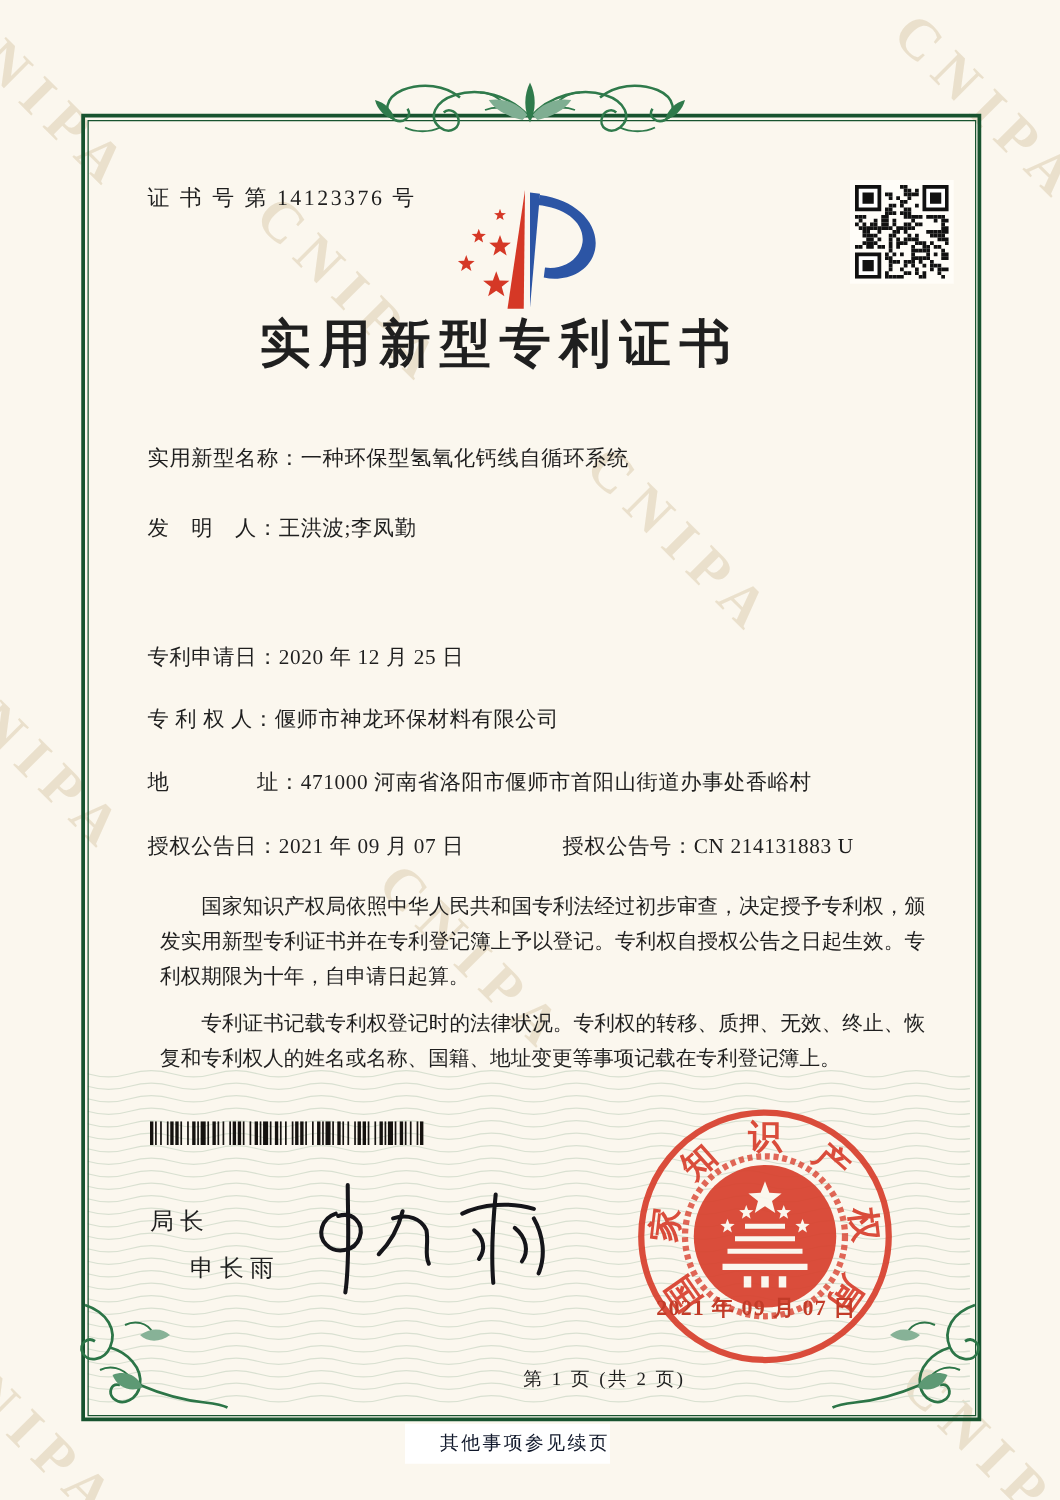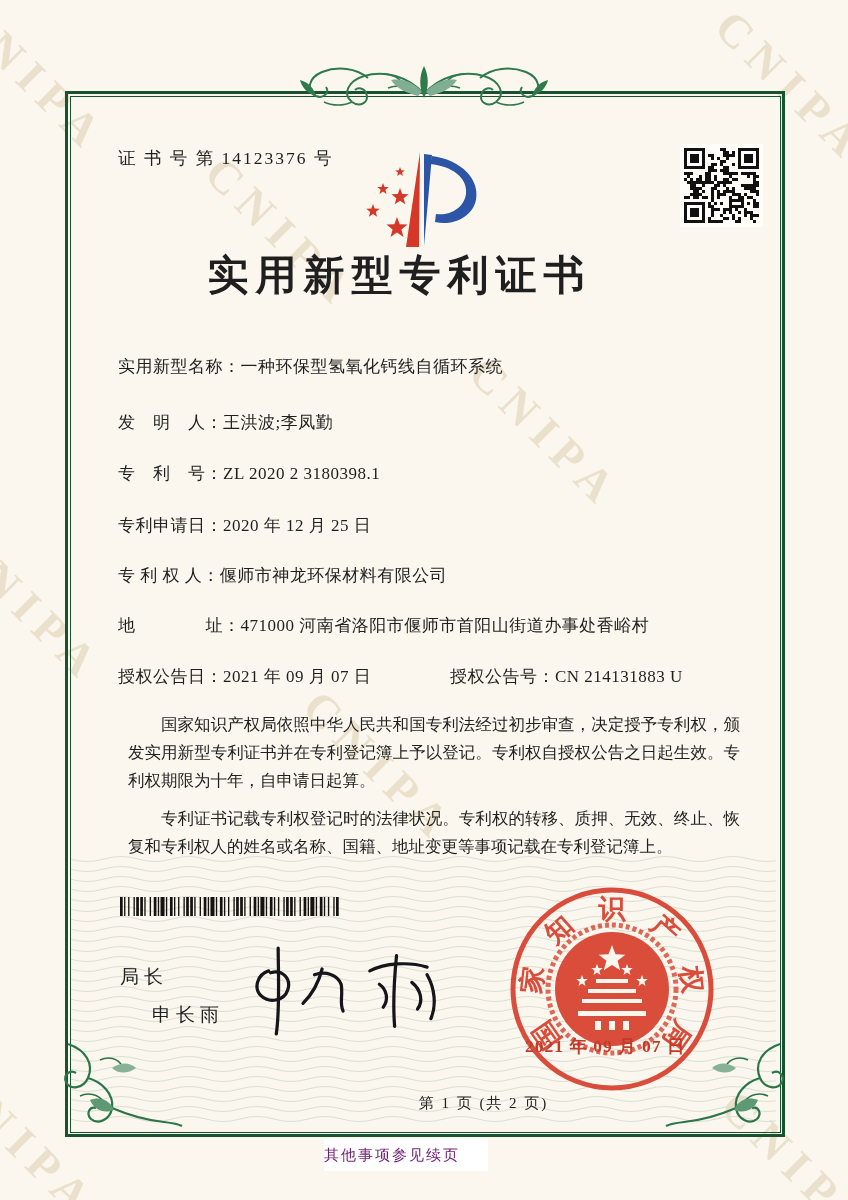--- a/index.html
+++ b/index.html
@@ -34,22 +34,22 @@
   .body-text p{margin:10px;text-indent:2em;}
   
   .barcode{left:120px;top:897px;}
   .sig-title{left:120px;top:964px;font-size:19px;letter-spacing:5px;}
   .sig-name{left:120px;top:1002px;font-size:19px;letter-spacing:5px;margin-left:32px;}
   .sig-script{left:240px;top:940px;}
   .seal{left:509px;top:886px;opacity:.93;}
   .seal-date{left:525px;top:1034px;font-size:17.5px;font-weight:bold;color:#c23b28;
              letter-spacing:1px;white-space:nowrap;}
   .page-num{left:65px;top:1094px;width:837px;text-align:center;font-size:15px;letter-spacing:2px;}
-  .cont-box{left:324px;top:1139px;width:164px;height:32px;background:#ffffff;text-align:left;
-            line-height:32px;font-size:15px;letter-spacing:2px;color:#701a75;}
+  .cont-box{left:324px;top:1139px;width:164px;height:32px;background:#ffffff;text-align:right;
+            line-height:32px;font-size:15px;letter-spacing:2px;color:#0f172a;}
   
   .orn-top{left:294px;top:58px;}
   .corner{position:absolute;top:1038px;}
   .corner.left{left:60px;}
   .corner.right{left:663px;transform:scaleX(-1);}
 </style>
 </head>
 <body>
 
 <div class="page">
@@ -366,23 +366,20 @@
   </div>
 
   <div class="abs title">实用新型专利证书</div>
 
   <div class="row r1">
     <span class="lab">实用新型名称：</span><span class="val">一种环保型氢氧化钙线自循环系统</span>
   </div>
   <div class="row r2">
     <span class="lab">发　明　人：</span><span class="val">王洪波;李凤勤</span>
   </div>
-  <div class="row r3">
-    <span class="lab">专　利　号：</span><span class="val">ZL 2020 2 3180398.1</span>
-  </div>
   <div class="row r4">
     <span class="lab">专利申请日：</span><span class="val">2020 年 12 月 25 日</span>
   </div>
   <div class="row r5">
     <span class="lab">专 利 权 人：</span><span class="val">偃师市神龙环保材料有限公司</span>
   </div>
   <div class="row r6">
     <span class="lab">地　　　　址：</span><span class="val">471000 河南省洛阳市偃师市首阳山街道办事处香峪村</span>
   </div>
   <div class="row r7">

